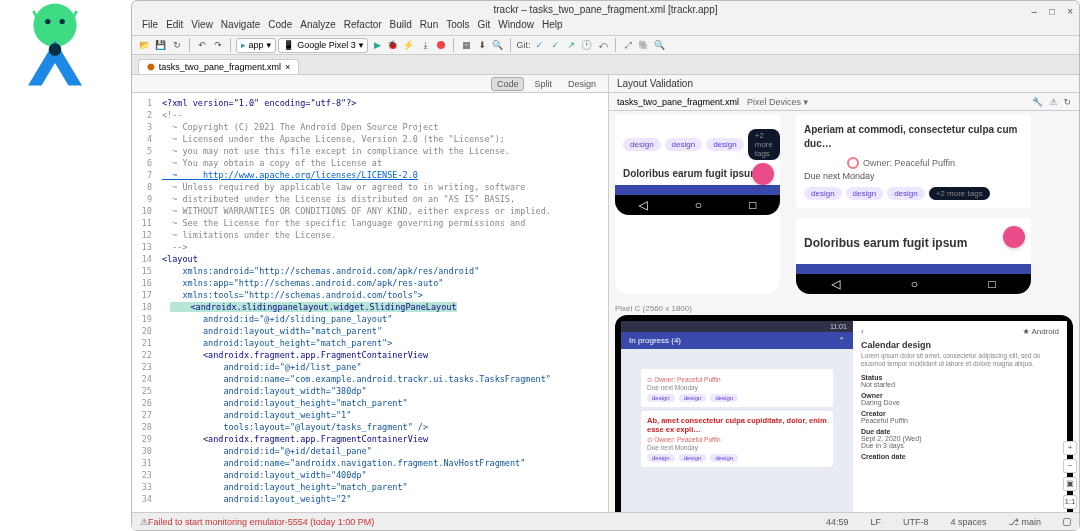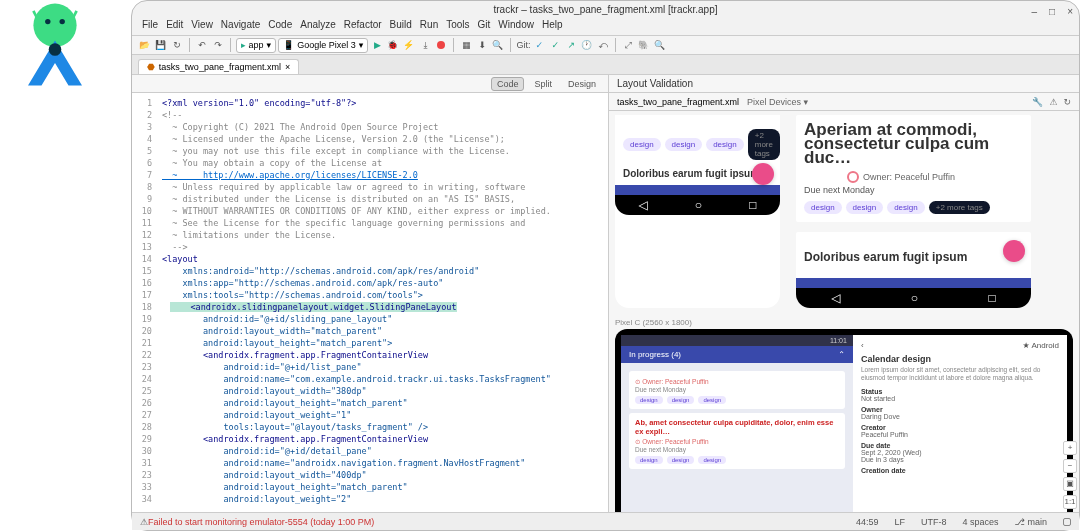--- a/index.html
+++ b/index.html
@@ -1,18 +1,18 @@
 <!DOCTYPE html>
 <html><head>
 <meta charset="utf-8">
 <style>
   *{box-sizing:border-box;margin:0;padding:0;}
   body{font-family:-apple-system,'Segoe UI',Arial,sans-serif;background:#fff;width:1080px;height:531px;overflow:hidden;position:relative;}
   .logo{position:absolute;left:10px;top:0;width:90px;height:90px;}
-  .ide{position:absolute;left:131px;top:0;right:0;bottom:0;background:#f2f2f2;border:1px solid #bbb;border-radius:16px;display:flex;flex-direction:column;}
+  .ide{position:absolute;left:131px;top:0;right:0;bottom:0;background:#f2f2f2;border:1px solid #bbb;border-radius:6px;display:flex;flex-direction:column;}
   .titlebar{height:18px;text-align:center;font-size:10px;line-height:18px;color:#333;position:relative;}
   .winbtns{position:absolute;right:6px;top:2px;display:flex;gap:12px;font-size:10px;color:#555;}
   .menubar{height:16px;display:flex;gap:4px;padding:0 8px;font-size:10px;color:#333;}
   .menubar span{padding:0 2px;}
   .toolbar{height:20px;border-top:1px solid #ccc;border-bottom:1px solid #ccc;background:#f4f4f4;display:flex;align-items:center;gap:2px;padding:0 6px;}
   .tb-ic{width:14px;height:14px;display:flex;align-items:center;justify-content:center;font-size:9px;color:#555;}
   .tb-sep{width:1px;height:14px;background:#bbb;margin:0 3px;}
   .tb-drop{height:15px;border:1px solid #bbb;background:#fff;border-radius:3px;font-size:9px;padding:0 4px;display:flex;align-items:center;gap:3px;}
   .runarrow{color:#2a8;}
   .debugdot{width:8px;height:8px;border-radius:50%;background:#e44;}
@@ -27,50 +27,50 @@
   .gutter{width:24px;text-align:right;color:#999;padding:4px 4px 0 0;background:#fff;}
   .lines{flex:1;padding:4px 6px 0 6px;white-space:pre;color:#333;}
   .c-comm{color:#888;}
   .c-tag{color:#0a0a8a;}
   .c-str{color:#159;}
   .c-link{color:#06c;text-decoration:underline;}
   .hl-sel{background:#b8e6d6;margin-left:8px;}
   .crumb{height:16px;font-size:9px;color:#888;padding:0 8px;border-top:1px solid #ddd;line-height:16px;}
   .status{height:18px;border-top:1px solid #ccc;background:#eee;display:flex;align-items:center;font-size:9px;color:#555;padding:0 8px;}
   .status .err{color:#c33;text-align:right;}
-  .status .right{margin-left:auto;display:flex;gap:16px;align-items:center;}
+  .status .right{margin-left:auto;display:flex;gap:22px;align-items:center;}
   .lock{width:8px;height:8px;border:1px solid #888;border-radius:2px;}
   .preview{width:470px;display:flex;flex-direction:column;background:#f6f6f6;}
   .pvhead{height:18px;border-bottom:1px solid #ccc;font-size:10px;padding:0 8px;display:flex;align-items:center;color:#333;}
   .pvtabs{height:18px;border-bottom:1px solid #ccc;display:flex;align-items:center;gap:8px;padding:0 8px;font-size:9px;color:#666;}
   .pvtabs .sel{color:#000;}
   .pvtabs .ctl{margin-left:auto;display:flex;gap:6px;}
   .pvbody{flex:1;overflow:hidden;padding:4px 6px;position:relative;}
   .row1{display:flex;gap:16px;margin-bottom:10px;}
   .phoneA{width:165px;background:#fff;border-radius:0 0 14px 14px;overflow:hidden;position:relative;}
   .phoneA .content1{padding:8px 8px 6px 8px;}
   .chip-row{display:flex;gap:4px;margin-top:6px;align-items:center;}
   .chip{background:#ece7ff;color:#5b3dd4;font-size:8px;padding:2px 7px;border-radius:8px;}
   .chip.soft{background:#0f172a;color:#888;}
   .cardtitle{font-size:10px;color:#333;font-weight:600;margin-top:8px;}
   .fab{position:absolute;width:22px;height:22px;border-radius:50%;background:#ea4c89;right:6px;box-shadow:0 1px 4px rgba(0,0,0,.2);}
   .nav{height:20px;background:#000;color:#fff;display:flex;justify-content:space-around;align-items:center;font-size:12px;border-radius:0 0 14px 14px;}
   .phoneB-wrap{width:235px;}
   .cardB{background:#fff;border-radius:2px;padding:8px;}
-  .titleB{font-size:17px;font-weight:700;color:#333;line-height:14px;}
+  .titleB{font-size:10px;font-weight:700;color:#333;line-height:14px;}
   .subB{font-size:9px;color:#555;margin-top:2px;}
   .owner{display:flex;align-items:center;gap:4px;margin-top:6px;font-size:9px;color:#666;padding-left:43px;}
   .owner .dot{width:12px;height:12px;border-radius:50%;border:2px solid #e78;}
   .phoneB2{background:#fff;border-radius:2px 2px 14px 14px;margin-top:10px;position:relative;padding:10px 8px 0 8px;}
   .tablet-lbl{font-size:8px;color:#888;margin-bottom:2px;}
   .tablet{background:#000;border-radius:12px;padding:6px;height:215px;position:relative;}
   .tablet-inner{background:#30324a;height:100%;display:flex;}
   .tleft{width:52%;display:flex;flex-direction:column;}
   .tl-head{background:#3949ab;color:#fff;font-size:8px;padding:4px 8px;display:flex;justify-content:space-between;align-items:center;}
-  .tl-list{flex:1;background:#e9ebf3;overflow:hidden;padding:8px;}
+  .tl-list{flex:1;background:#e9ebf3;overflow:hidden;padding:20px;}
   .tcard{background:#fff;border-radius:3px;padding:5px 6px;margin-bottom:4px;}
   .tc-title{font-size:7.5px;font-weight:700;color:#c22;line-height:9px;}
   .tc-title.nb{color:#333;}
   .tc-own{font-size:6.5px;color:#d66;margin-top:2px;}
   .tc-due{font-size:6.5px;color:#888;}
   .tright{width:48%;background:#fff;padding:6px 8px;font-size:7px;color:#333;}
   .tright .tr-head{display:flex;justify-content:space-between;color:#555;font-size:8px;margin-bottom:4px;}
   .tright .tr-title{font-weight:700;font-size:9px;margin-bottom:2px;}
   .tright .tr-body{color:#888;font-size:6.5px;line-height:8px;margin-bottom:6px;}
   .field-lbl{font-weight:700;font-size:7px;margin-top:4px;}

